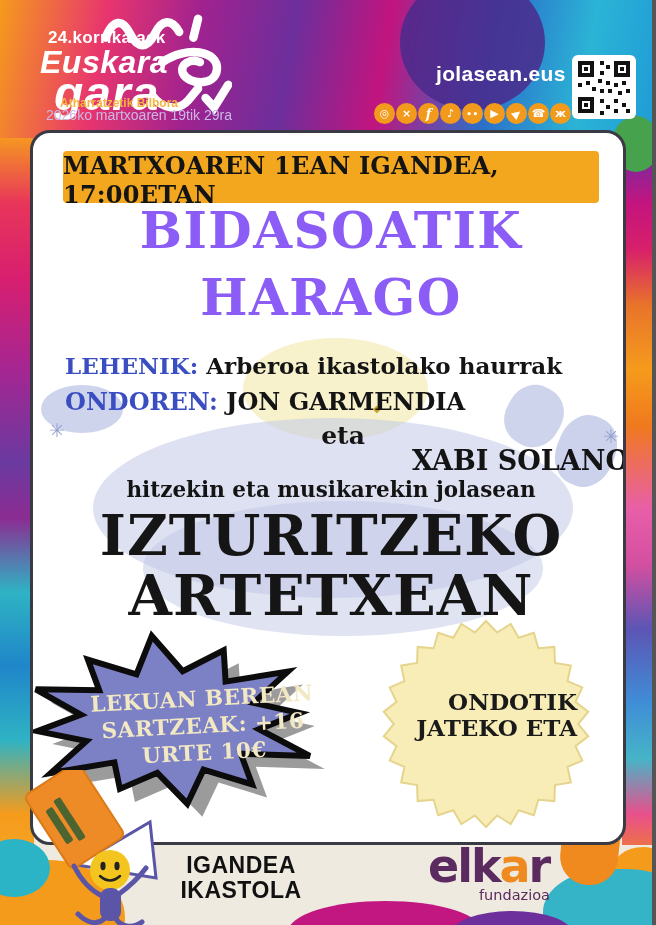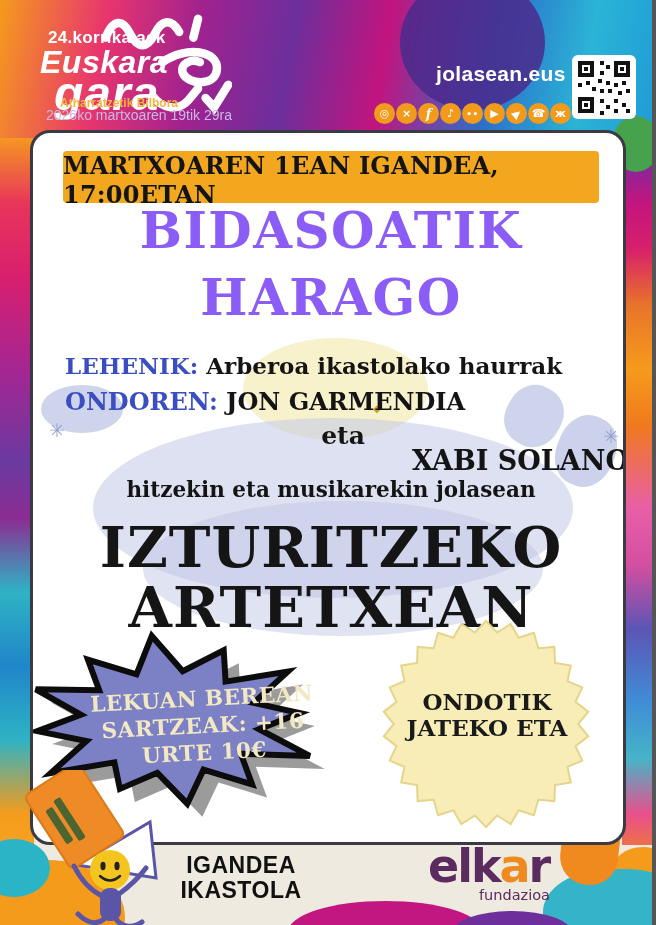--- a/index.html
+++ b/index.html
@@ -74,27 +74,27 @@
   .prog-line{ white-space:nowrap; font-weight:bold;}
   .prog-1{ left:32px; top:219px; font-size:23px;}
   .prog-2{ left:32px; top:254px; font-size:24px;}
   .prog-label{ color:#3A4EC2;}
   .prog-value{ color:#141414;}
   .prog-eta{ left:0; top:288px; width:620px; text-align:center; font-size:25px; font-weight:bold; color:#141414;}
   .prog-xabi{ left:0; top:312px; width:596px; text-align:right; font-size:27px; font-weight:bold; color:#141414;}
   .prog-tagline{ left:0; top:344px; width:596px; text-align:center; font-size:21.5px; font-weight:bold; color:#141414;}
 
   .venue{ left:0; top:372px; width:596px; text-align:center; font-weight:bold; color:#151515;
-    font-size:56px; line-height:60px; letter-spacing:1px;margin-top:12px;}
+    font-size:56px; line-height:60px; letter-spacing:1px;}
 
   .burst-svg{ left:-26px; top:492px; width:340px; height:210px;}
   .burst-text{ left:40px; top:552px; width:260px; text-align:center; transform:rotate(-3deg);
     color:#F2E8C4; font-weight:bold; font-size:21.5px; line-height:27px; letter-spacing:.5px;}
   .seal-svg{ left:344px; top:482px; width:218px; height:218px;}
-  .badge-text{ left:364px; top:556px; width:180px; text-align:center;
+  .badge-text{ left:364px; top:556px; width:180px; text-align:right;
     color:#1a1a1a; font-weight:bold; font-size:23px; line-height:26px;}
 
   
   .mascot{ left:22px; top:770px; width:152px; height:155px; z-index:6;}
   .school{ left:166px; top:853px; width:150px; text-align:center; z-index:5;
     font-family:"Liberation Sans",sans-serif; font-weight:900; font-size:23px; line-height:25px;
     letter-spacing:.5px; color:#111;}
   .sponsor{ left:428px; top:843px; width:122px; z-index:5; font-family:"DejaVu Sans",sans-serif;}
   .sponsor-name{ font-size:46px; font-weight:bold; letter-spacing:-2px; line-height:46px; color:#5B2A5E;}
   .sponsor-name .orange{ color:#EE8A1F;}

